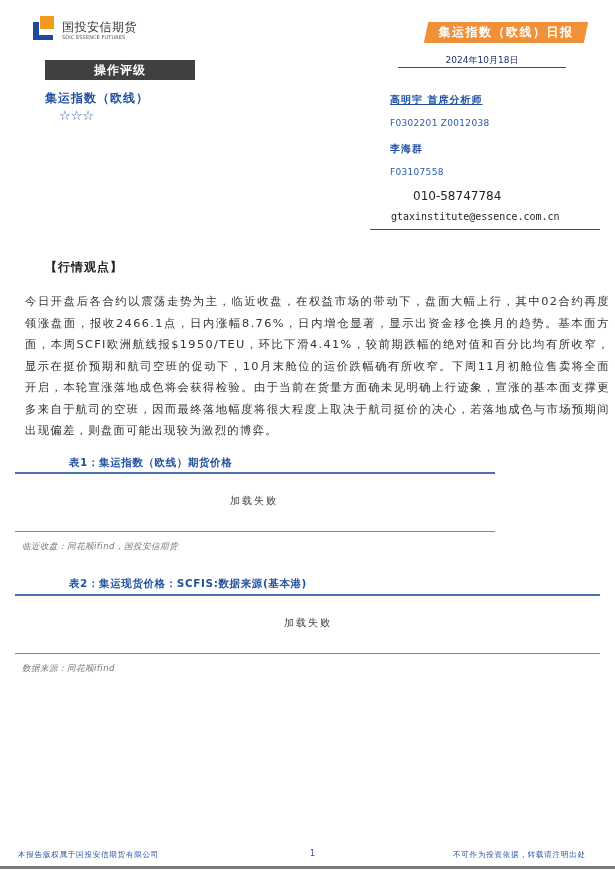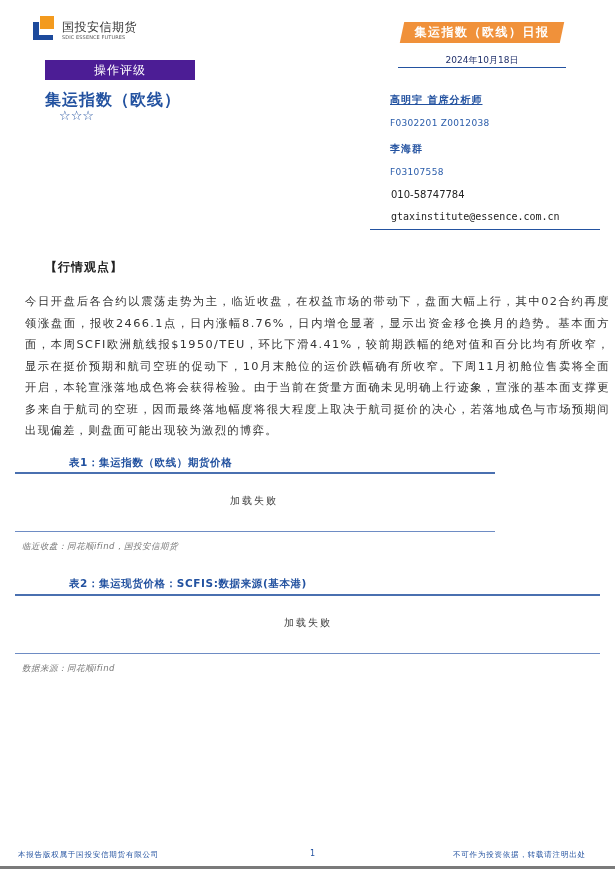--- a/index.html
+++ b/index.html
@@ -10,36 +10,36 @@
   
   .logo { left: 33px; top: 16px; width: 110px; height: 26px; }
   .logo-mark { position: absolute; left: 0; top: 0; width: 22px; height: 24px; }
   .logo-mark .o { position: absolute; left: 7px; top: 0; width: 14px; height: 13px; background: #f39a1e; }
   .logo-mark .b1 { position: absolute; left: 0; top: 6px; width: 6px; height: 18px; background: #1d4a9c; }
   .logo-mark .b2 { position: absolute; left: 0; top: 19px; width: 20px; height: 5px; background: #1d4a9c; }
   .logo-cn { position: absolute; left: 29px; top: 3px; font-size: 12px; color: #333; letter-spacing: 0.5px; white-space: nowrap; }
   .logo-en { position: absolute; left: 29px; top: 18px; font-size: 5px; color: #555; white-space: nowrap; letter-spacing: 0.1px; }
 
   
-  .rating-bar { left: 45px; top: 60px; width: 150px; height: 20px; background: #4c1d95;
-                color: #fff; font-size: 12px; font-weight: normal; text-align: center; line-height: 20px; letter-spacing: 1px; }
-  .rating-name { left: 45px; top: 90px; font-size: 16px; font-weight: bold; color: #2352a0; letter-spacing: 1px; white-space: nowrap; }
+  .rating-bar { left: 45px; top: 60px; width: 150px; height: 20px; background: #404040;
+                color: #fff; font-size: 12px; font-weight: bold; text-align: center; line-height: 20px; letter-spacing: 1px; }
+  .rating-name { left: 45px; top: 90px; font-size: 12px; font-weight: bold; color: #2352a0; letter-spacing: 1px; white-space: nowrap; }
   .rating-stars { left: 59px; top: 108px; font-size: 13px; color: #2352a0; letter-spacing: 0px; }
 
   
-  .banner { left: 402px; top: 22px; width: 160px; height: 21px; }
+  .banner { left: 426px; top: 22px; width: 160px; height: 21px; }
   .banner-bg { position: absolute; inset: 0; background: #f0913a; transform: skewX(-12deg); }
   .banner-text { position: absolute; inset: 0; color: #fff; font-size: 12px; font-weight: bold; text-align: center; line-height: 21px; letter-spacing: 1.5px; }
   .report-date { left: 398px; top: 54px; width: 168px; text-align: center; font-size: 9px; font-weight: normal; color: #1f2f6a; }
   .date-rule { left: 398px; top: 67px; width: 168px; height: 1px; background: #2352a0; }
 
   
   .an-name { font-size: 10px; font-weight: bold; color: #2352a0; letter-spacing: 1px; white-space: nowrap; }
   .an-id { font-size: 9px; color: #2a5caa; white-space: nowrap; letter-spacing: 0.3px; }
-  .contact { font-size: 10px; color: #222; white-space: nowrap; }
+  .contact { font-size: 12px; color: #222; white-space: nowrap; margin-left: 22px; }
   .contact-email { font-size: 10px; color: #222; font-family: "DejaVu Sans Mono", "Liberation Mono", monospace; white-space: nowrap; }
   .contact-rule { left: 370px; top: 209px; width: 230px; height: 1px; background: #2352a0; }
 
   
   .section-title { left: 45px; top: 259px; font-size: 12px; font-weight: bold; color: #222; letter-spacing: 1px; }
   .body-text { left: 25px; top: 291px; width: 585px; font-size: 11.3px; line-height: 21.5px; color: #333; letter-spacing: 1.35px; text-align: justify; }
 
   
   .tbl-title { font-size: 10.5px; font-weight: bold; color: #2352a0; white-space: nowrap; letter-spacing: 0.6px; margin-left: 47px; }
   .tbl-rule-top { height: 2px; background: #4a70b0; }

